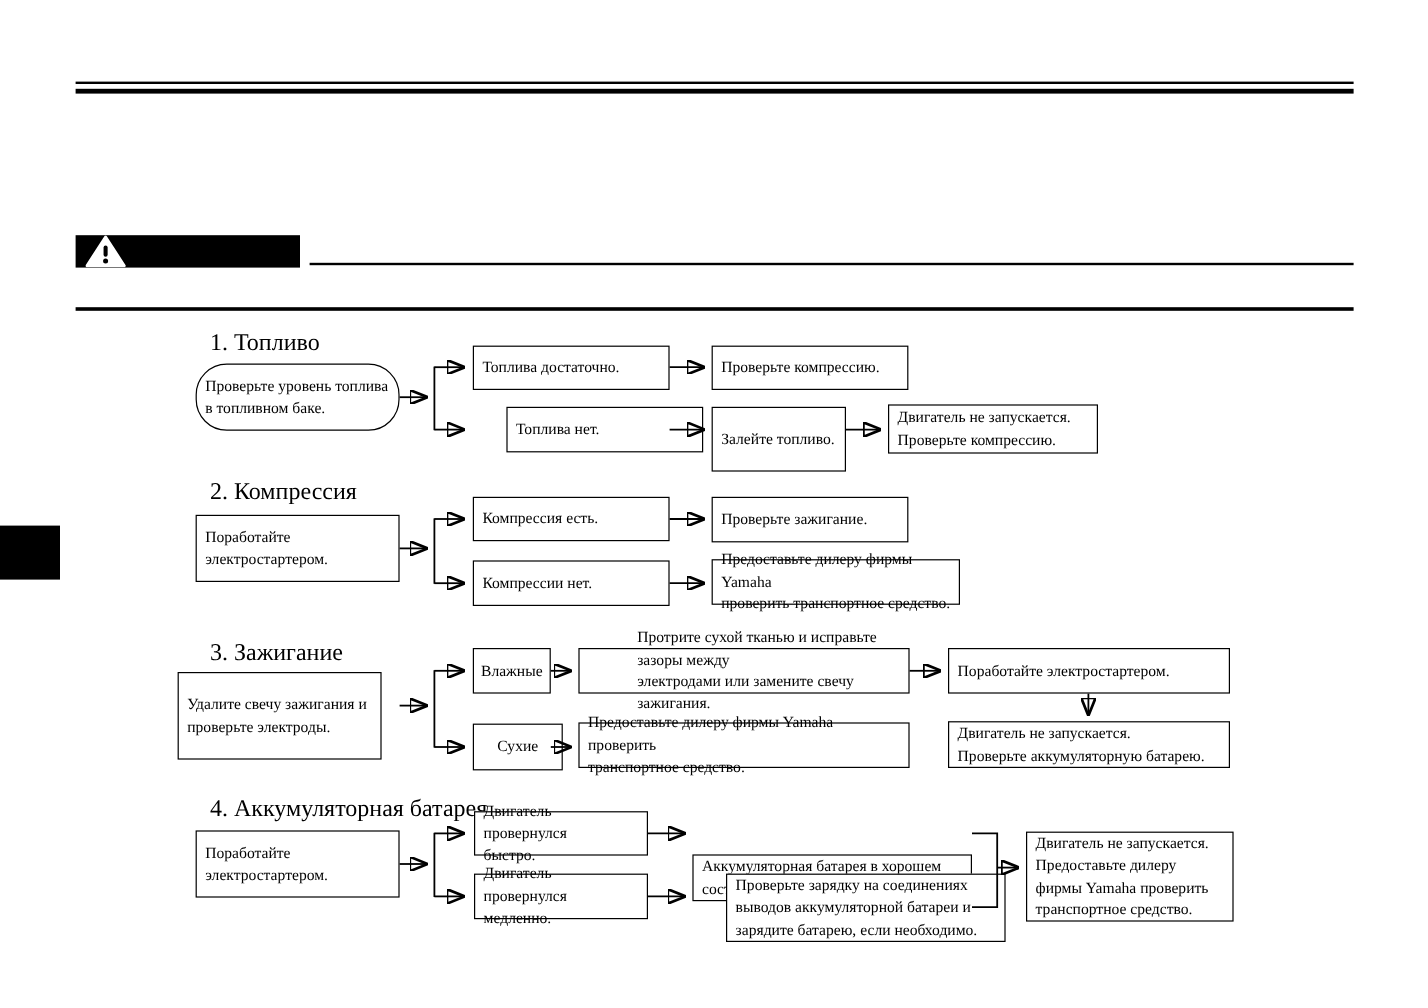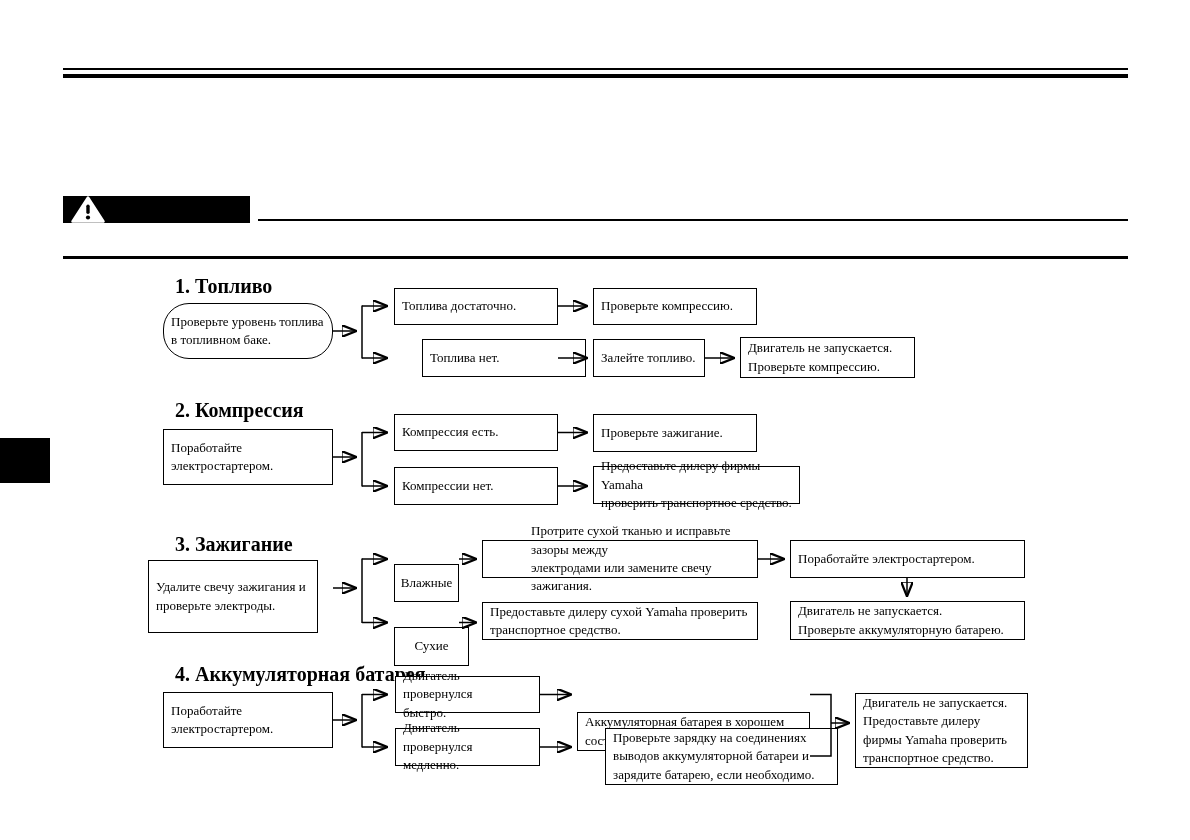--- a/index.html
+++ b/index.html
@@ -31,40 +31,40 @@
     display: block;
   }
   .edge-tab {
     position: absolute;
     left: 0; top: 438px;
     width: 50px; height: 45px;
     background: #000000;
   }
   .sec-heading {
     position: absolute;
-    font-weight: bold;
+    font-weight: normal;
     font-size: 20px;
     line-height: 1.1;
     white-space: nowrap;
   }
   .bx {
     position: absolute;
     border: 1px solid #000000;
     background: #ffffff;
     display: flex;
     align-items: center;
     box-sizing: border-box;
     padding: 2px 7px;
   }
   .bx .t {
     font-size: 13px;
     line-height: 1.42;
     white-space: pre-line;
   }
-  .bx.ctr { justify-content: center; margin-top: 24px; }
+  .bx.ctr { justify-content: center; }
   .connectors {
     position: absolute;
     left: 0; top: 0;
     width: 1190px; height: 840px;
     pointer-events: none;
   }
   .connectors line, .connectors path { stroke: #000000; stroke-width: 1.5; fill: none; }
 </style>
 </head>
 <body>
@@ -94,21 +94,21 @@
     </div>
   <div class="bx" style="left:394px; top:288px; width:164px; height:37px;">
       <span class="t">Топлива достаточно.</span>
     </div>
   <div class="bx" style="left:593px; top:288px; width:164px; height:37px;">
       <span class="t">Проверьте компрессию.</span>
     </div>
   <div class="bx" style="left:394px; top:339px; width:164px; height:38px;margin-left:28px;">
       <span class="t">Топлива нет.</span>
     </div>
-  <div class="bx" style="left:593px; top:339px; width:112px; height:38px;">
+  <div class="bx" style="left:593px; top:339px; width:112px; height:54px;">
       <span class="t">Залейте топливо.</span>
     </div>
   <div class="bx" style="left:740px; top:337px; width:175px; height:41px;">
       <span class="t">Двигатель не запускается.
 Проверьте компрессию.</span>
     </div>
 
   <div class="sec-heading" style="left:175px; top:399px;">2. Компрессия</div>
   <div class="bx" style="left:163px; top:429px; width:170px; height:56px;">
       <span class="t">Поработайте электростартером.</span>
@@ -139,21 +139,21 @@
       <span class="t">Протрите сухой тканью и исправьте зазоры между
 электродами или замените свечу зажигания.</span>
     </div>
   <div class="bx" style="left:790px; top:540px; width:235px; height:38px;">
       <span class="t">Поработайте электростартером.</span>
     </div>
   <div class="bx ctr" style="left:394px; top:603px; width:75px; height:39px;">
       <span class="t">Сухие</span>
     </div>
   <div class="bx" style="left:482px; top:602px; width:276px; height:38px;">
-      <span class="t">Предоставьте дилеру сухой Yamaha проверить
+      <span class="t">Предоставьте дилеру фирмы Yamaha проверить
 транспортное средство.</span>
     </div>
   <div class="bx" style="left:790px; top:601px; width:235px; height:39px;">
       <span class="t">Двигатель не запускается.
 Проверьте аккумуляторную батарею.</span>
     </div>
 
   <div class="sec-heading" style="left:175px; top:663px;">4. Аккумуляторная батарея</div>
   <div class="bx" style="left:163px; top:692px; width:170px; height:56px;">
       <span class="t">Поработайте электростартером.</span>

